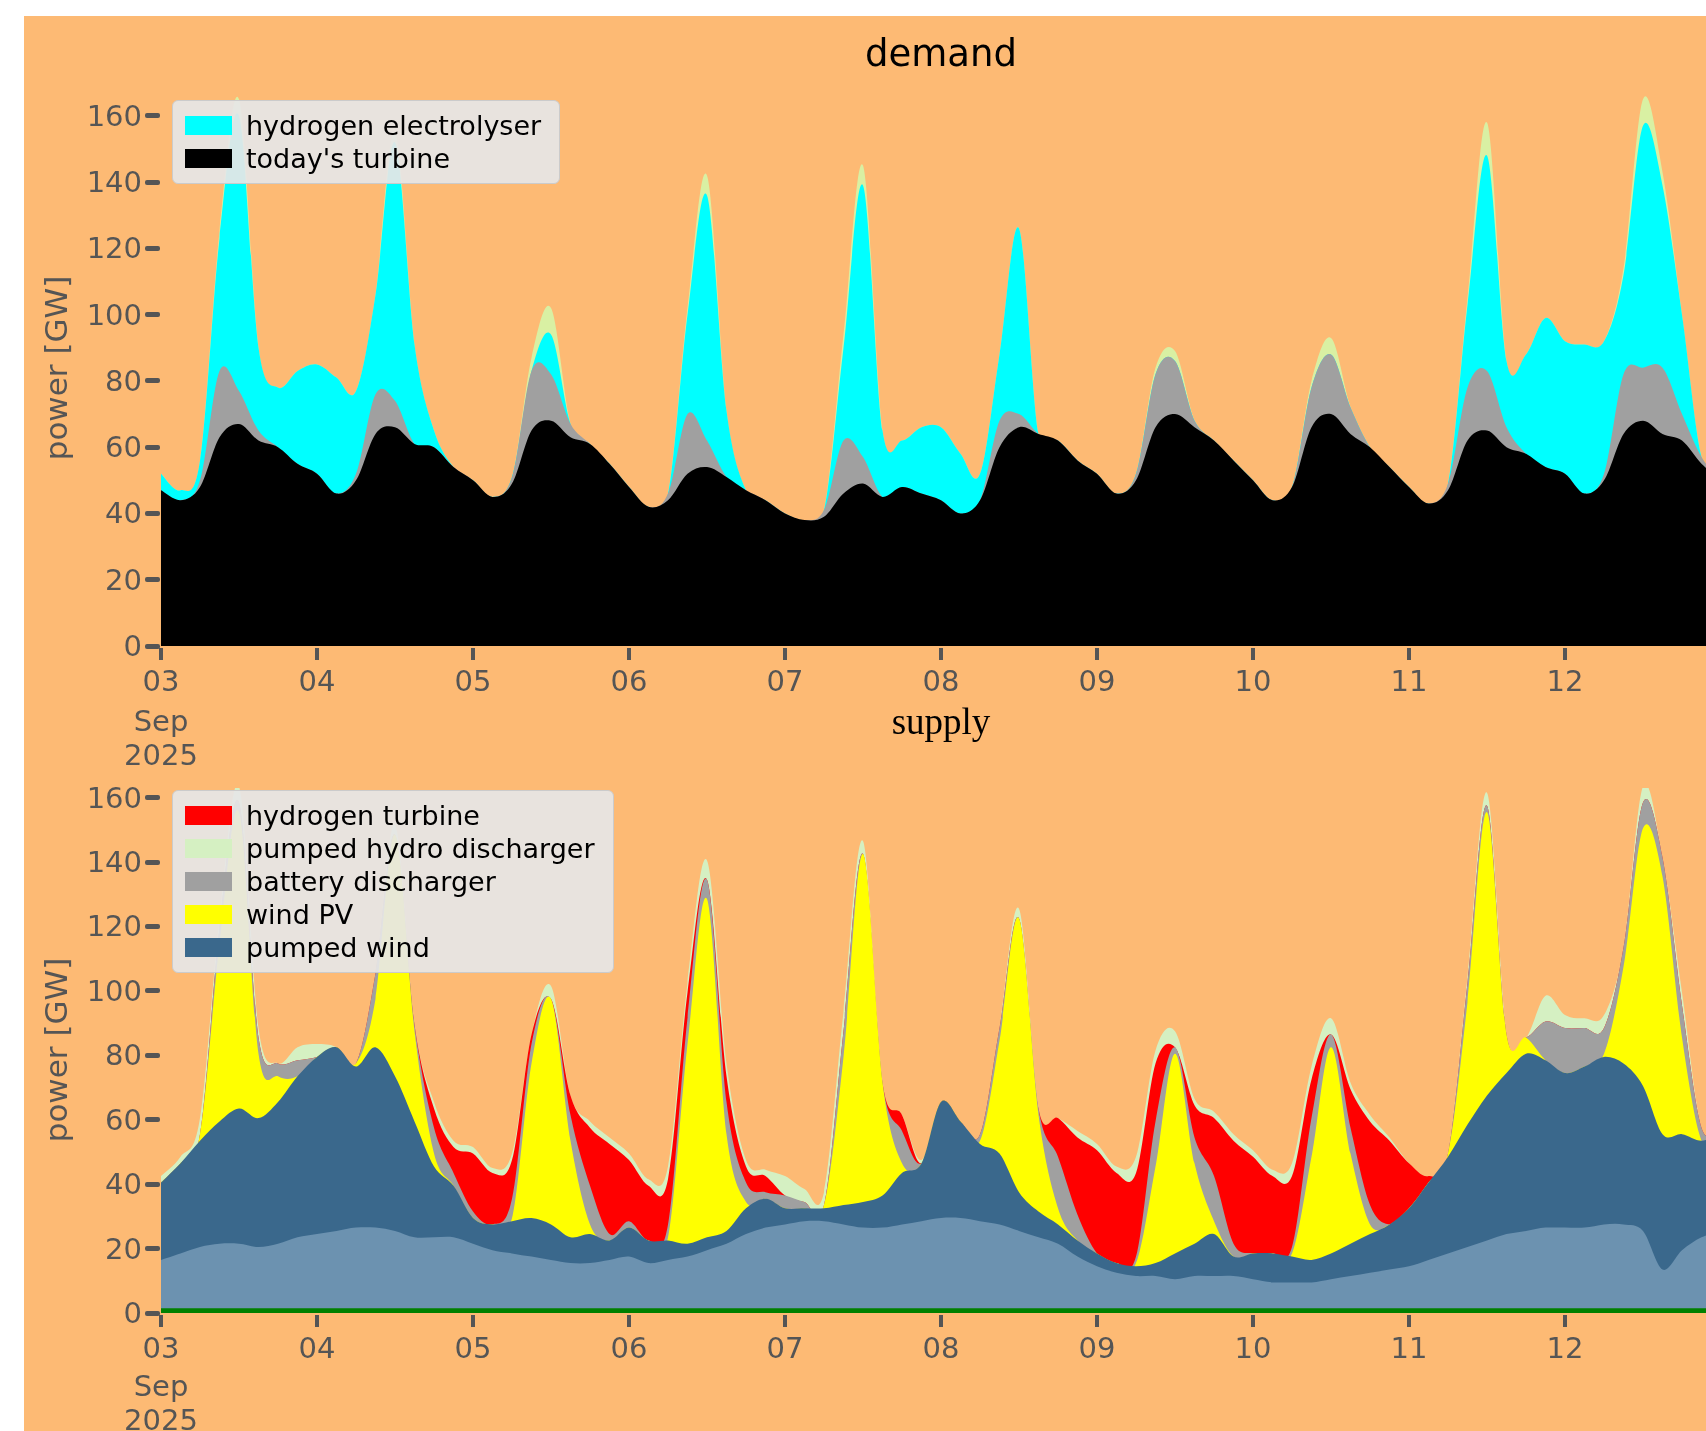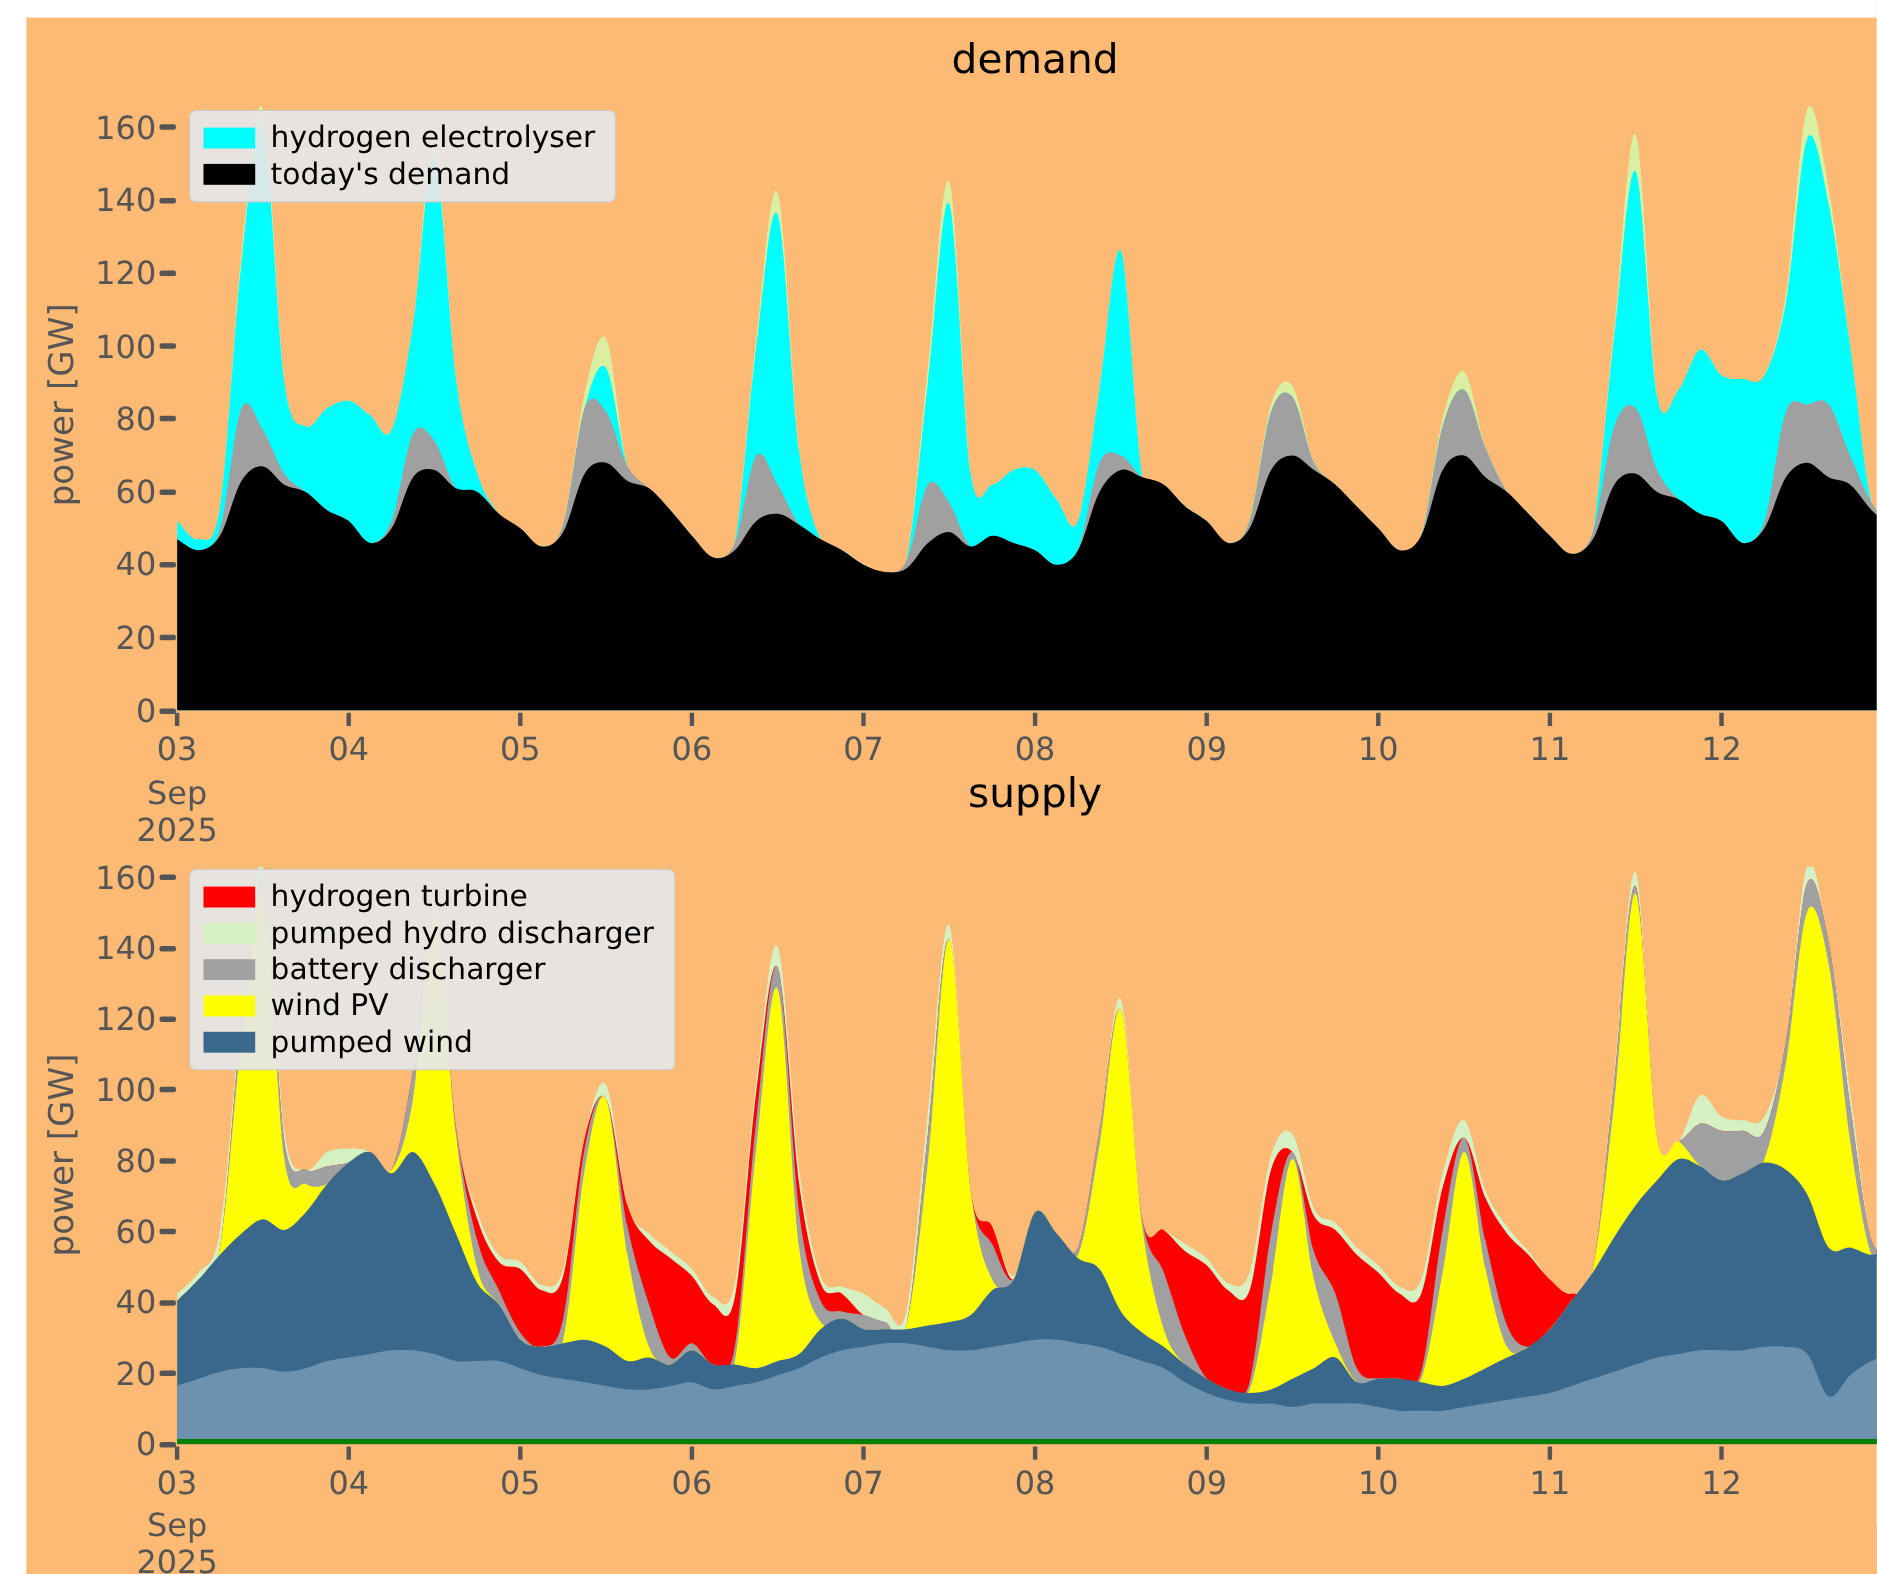--- a/index.html
+++ b/index.html
@@ -79,27 +79,27 @@
       </div>
     <div class="x-sub" style="left:137px;top:688px;">Sep</div>
     <div class="x-sub" style="left:137px;top:722px;">2025</div>
     <div id="legend0" class="legend" style="left:148px;top:84px;">
         <div class="legend-item">
           <div class="legend-swatch" style="background: rgb(0, 255, 255);"></div>
           <div class="legend-label">hydrogen electrolyser</div>
         </div>
         <div class="legend-item">
           <div class="legend-swatch" style="background: rgb(0, 0, 0);"></div>
-          <div class="legend-label">today's demand</div>
+          <div class="legend-label">today's turbine</div>
         </div>
       </div>
   </div>
 
   <div>
-    <div class="chart-title" style="top:684px;">supply</div>
+    <div class="chart-title" style="top:684px;font-family:Liberation Serif, serif;">supply</div>
     <div class="y-axis-label" style="left:32px;top:1034px;">power [GW]</div>
     <svg id="svg1" class="plot" style="left:137px;top:772px;" width="1560" height="525" viewBox="0 0 1560 525">
         <path d="M0.0,388.1C3.3,384.9 13.0,378.5 19.5,368.8C26.0,359.1 32.5,369.9 39.0,330.1C45.5,290.4 52.0,185.7 58.5,130.4C65.0,75.2 71.5,-19.9 78.0,-1.6C84.5,16.6 91.0,193.8 97.5,240.0C104.0,286.1 110.5,272.2 117.0,275.4C123.5,278.6 130.0,262.5 136.5,259.3C143.0,256.1 149.5,256.1 156.0,256.1C162.5,256.1 169.0,256.1 175.5,259.3C182.0,262.5 188.5,287.7 195.0,275.4C201.5,263.0 208.0,224.9 214.5,185.2C221.0,145.5 227.5,28.5 234.0,37.0C240.5,45.6 247.0,190.6 253.5,236.7C260.0,282.9 266.5,294.7 273.0,314.0C279.5,333.4 286.0,345.2 292.5,352.7C299.0,360.2 305.5,354.6 312.0,359.1C318.5,363.7 325.0,379.0 331.5,380.1C338.0,381.1 344.5,387.8 351.0,365.6C357.5,343.3 364.0,274.3 370.5,246.4C377.0,218.5 383.5,187.9 390.0,198.1C396.5,208.3 403.0,285.0 409.5,307.6C416.0,330.1 422.5,326.4 429.0,333.4C435.5,340.3 442.0,344.1 448.5,349.5C455.0,354.8 461.5,358.6 468.0,365.6C474.5,372.5 481.0,389.2 487.5,391.3C494.0,393.5 500.5,411.2 507.0,378.5C513.5,345.7 520.0,245.9 526.5,194.9C533.0,143.9 539.5,59.0 546.0,72.5C552.5,85.9 559.0,225.5 565.5,275.4C572.0,325.3 578.5,354.3 585.0,372.0C591.5,389.7 598.0,379.0 604.5,381.7C611.0,384.4 617.5,384.9 624.0,388.1C630.5,391.3 637.0,398.3 643.5,401.0C650.0,403.7 656.5,433.7 663.0,404.2C669.5,374.7 676.0,282.4 682.5,223.8C689.0,165.3 695.5,41.3 702.0,53.1C708.5,65.0 715.0,249.1 721.5,294.7C728.0,340.3 734.5,314.0 741.0,326.9C747.5,339.8 754.0,374.2 760.5,372.0C767.0,369.9 773.5,320.5 780.0,314.0C786.5,307.6 793.0,328.0 799.5,333.4C806.0,338.7 812.5,361.8 819.0,346.2C825.5,330.7 832.0,277.5 838.5,240.0C845.0,202.4 851.5,107.4 858.0,120.8C864.5,134.2 871.0,285.6 877.5,320.5C884.0,355.4 890.5,326.4 897.0,330.1C903.5,333.9 910.0,338.7 916.5,343.0C923.0,347.3 929.5,350.0 936.0,355.9C942.5,361.8 949.0,376.3 955.5,378.5C962.0,380.6 968.5,388.1 975.0,368.8C981.5,349.5 988.0,283.4 994.5,262.5C1001.0,241.6 1007.5,235.1 1014.0,243.2C1020.5,251.2 1027.0,297.4 1033.5,310.8C1040.0,324.2 1046.5,317.8 1053.0,323.7C1059.5,329.6 1066.0,339.8 1072.5,346.2C1079.0,352.7 1085.5,356.4 1092.0,362.3C1098.5,368.3 1105.0,379.5 1111.5,381.7C1118.0,383.8 1124.5,392.4 1131.0,375.2C1137.5,358.1 1144.0,302.8 1150.5,278.6C1157.0,254.4 1163.5,227.6 1170.0,230.3C1176.5,233.0 1183.0,278.6 1189.5,294.7C1196.0,310.8 1202.5,317.8 1209.0,326.9C1215.5,336.0 1222.0,341.4 1228.5,349.5C1235.0,357.5 1241.5,368.8 1248.0,375.2C1254.5,381.7 1261.0,389.7 1267.5,388.1C1274.0,386.5 1280.5,398.8 1287.0,365.6C1293.5,332.3 1300.0,248.5 1306.5,188.4C1313.0,128.3 1319.5,-4.8 1326.0,4.8C1332.5,14.5 1339.0,205.6 1345.5,246.4C1352.0,287.2 1358.5,256.1 1365.0,249.6C1371.5,243.2 1378.0,211.5 1384.5,207.7C1391.0,204.0 1397.5,223.3 1404.0,227.1C1410.5,230.8 1417.0,230.3 1423.5,230.3C1430.0,230.3 1436.5,238.9 1443.0,227.1C1449.5,215.3 1456.0,197.5 1462.5,159.4C1469.0,121.3 1475.5,13.4 1482.0,-1.6C1488.5,-16.6 1495.0,34.9 1501.5,69.2C1508.0,103.6 1514.5,159.4 1521.0,204.5C1527.5,249.6 1534.0,317.3 1540.5,339.8C1547.0,362.3 1556.8,339.8 1560.0,339.8L1560,525L0,525Z" fill="#d5f0c2"></path>
         <path d="M0.0,394.6C3.3,391.3 13.0,383.3 19.5,375.2C26.0,367.2 32.5,385.4 39.0,346.2C45.5,307.1 52.0,195.4 58.5,140.1C65.0,84.8 71.5,-3.8 78.0,14.5C84.5,32.7 91.0,206.1 97.5,249.6C104.0,293.1 110.5,271.6 117.0,275.4C123.5,279.1 130.0,273.2 136.5,272.2C143.0,271.1 149.5,271.1 156.0,268.9C162.5,266.8 169.0,258.2 175.5,259.3C182.0,260.4 188.5,287.7 195.0,275.4C201.5,263.0 208.0,223.3 214.5,185.2C221.0,147.1 227.5,38.1 234.0,46.7C240.5,55.3 247.0,191.1 253.5,236.7C260.0,282.4 266.5,300.1 273.0,320.5C279.5,340.9 286.0,351.6 292.5,359.1C299.0,366.6 305.5,361.3 312.0,365.6C318.5,369.9 325.0,383.8 331.5,384.9C338.0,386.0 344.5,395.1 351.0,372.0C357.5,348.9 364.0,273.2 370.5,246.4C377.0,219.6 383.5,200.8 390.0,211.0C396.5,221.2 403.0,286.1 409.5,307.6C416.0,329.1 422.5,331.7 429.0,339.8C435.5,347.9 442.0,350.5 448.5,355.9C455.0,361.3 461.5,365.0 468.0,372.0C474.5,379.0 481.0,394.6 487.5,397.8C494.0,401.0 500.5,423.5 507.0,391.3C513.5,359.1 520.0,254.4 526.5,204.5C533.0,154.6 539.5,77.8 546.0,91.8C552.5,105.8 559.0,240.5 565.5,288.3C572.0,336.0 578.5,361.8 585.0,378.5C591.5,395.1 598.0,383.3 604.5,388.1C611.0,392.9 617.5,403.1 624.0,407.4C630.5,411.7 637.0,412.3 643.5,413.9C650.0,415.5 656.5,445.6 663.0,417.1C669.5,388.7 676.0,301.7 682.5,243.2C689.0,184.7 695.5,57.4 702.0,66.0C708.5,74.6 715.0,251.2 721.5,294.7C728.0,338.2 734.5,313.5 741.0,326.9C747.5,340.3 754.0,377.4 760.5,375.2C767.0,373.1 773.5,321.0 780.0,314.0C786.5,307.1 793.0,328.0 799.5,333.4C806.0,338.7 812.5,361.8 819.0,346.2C825.5,330.7 832.0,275.9 838.5,240.0C845.0,204.0 851.5,117.0 858.0,130.4C864.5,143.9 871.0,287.2 877.5,320.5C884.0,353.8 890.5,325.3 897.0,330.1C903.5,335.0 910.0,344.1 916.5,349.5C923.0,354.8 929.5,356.4 936.0,362.3C942.5,368.3 949.0,381.1 955.5,384.9C962.0,388.7 968.5,403.1 975.0,384.9C981.5,366.6 988.0,296.3 994.5,275.4C1001.0,254.4 1007.5,252.3 1014.0,259.3C1020.5,266.3 1027.0,305.4 1033.5,317.3C1040.0,329.1 1046.5,324.2 1053.0,330.1C1059.5,336.0 1066.0,346.2 1072.5,352.7C1079.0,359.1 1085.5,362.9 1092.0,368.8C1098.5,374.7 1105.0,384.9 1111.5,388.1C1118.0,391.3 1124.5,404.2 1131.0,388.1C1137.5,372.0 1144.0,315.1 1150.5,291.5C1157.0,267.9 1163.5,244.8 1170.0,246.4C1176.5,248.0 1183.0,286.7 1189.5,301.2C1196.0,315.6 1202.5,324.8 1209.0,333.4C1215.5,341.9 1222.0,345.7 1228.5,352.7C1235.0,359.7 1241.5,369.3 1248.0,375.2C1254.5,381.1 1261.0,389.7 1267.5,388.1C1274.0,386.5 1280.5,397.8 1287.0,365.6C1293.5,333.4 1300.0,252.8 1306.5,194.9C1313.0,136.9 1319.5,9.1 1326.0,17.7C1332.5,26.3 1339.0,207.7 1345.5,246.4C1352.0,285.0 1358.5,251.8 1365.0,249.6C1371.5,247.5 1378.0,235.1 1384.5,233.5C1391.0,231.9 1397.5,238.9 1404.0,240.0C1410.5,241.0 1417.0,240.0 1423.5,240.0C1430.0,240.0 1436.5,253.4 1443.0,240.0C1449.5,226.5 1456.0,197.0 1462.5,159.4C1469.0,121.9 1475.5,29.5 1482.0,14.5C1488.5,-0.5 1495.0,35.4 1501.5,69.2C1508.0,103.1 1514.5,172.3 1521.0,217.4C1527.5,262.5 1534.0,319.4 1540.5,339.8C1547.0,360.2 1556.8,339.8 1560.0,339.8L1560,525L0,525Z" fill="#ff0000"></path>
         <path d="M0.0,394.6C3.3,391.3 13.0,383.3 19.5,375.2C26.0,367.2 32.5,385.4 39.0,346.2C45.5,307.1 52.0,195.4 58.5,140.1C65.0,84.8 71.5,-3.8 78.0,14.5C84.5,32.7 91.0,206.1 97.5,249.6C104.0,293.1 110.5,271.6 117.0,275.4C123.5,279.1 130.0,273.2 136.5,272.2C143.0,271.1 149.5,271.1 156.0,268.9C162.5,266.8 169.0,258.2 175.5,259.3C182.0,260.4 188.5,287.7 195.0,275.4C201.5,263.0 208.0,223.3 214.5,185.2C221.0,147.1 227.5,38.1 234.0,46.7C240.5,55.3 247.0,187.9 253.5,236.7C260.0,285.6 266.5,315.1 273.0,339.8C279.5,364.5 286.0,370.9 292.5,384.9C299.0,398.8 305.5,415.0 312.0,423.5C318.5,432.1 325.0,438.6 331.5,436.4C338.0,434.3 344.5,440.7 351.0,410.7C357.5,380.6 364.0,289.3 370.5,256.1C377.0,222.8 383.5,199.2 390.0,211.0C396.5,222.8 403.0,295.8 409.5,326.9C416.0,358.1 422.5,377.9 429.0,397.8C435.5,417.6 442.0,440.2 448.5,446.1C455.0,452.0 461.5,432.1 468.0,433.2C474.5,434.3 481.0,452.0 487.5,452.5C494.0,453.1 500.5,473.5 507.0,436.4C513.5,399.4 520.0,287.7 526.5,230.3C533.0,172.9 539.5,77.8 546.0,91.8C552.5,105.8 559.0,263.6 565.5,314.0C572.0,364.5 578.5,379.5 585.0,394.6C591.5,409.6 598.0,402.1 604.5,404.2C611.0,406.4 617.5,405.8 624.0,407.4C630.5,409.0 637.0,412.3 643.5,413.9C650.0,415.5 656.5,445.6 663.0,417.1C669.5,388.7 676.0,301.7 682.5,243.2C689.0,184.7 695.5,57.4 702.0,66.0C708.5,74.6 715.0,248.5 721.5,294.7C728.0,340.9 734.5,329.6 741.0,343.0C747.5,356.4 754.0,380.1 760.5,375.2C767.0,370.4 773.5,321.0 780.0,314.0C786.5,307.1 793.0,328.0 799.5,333.4C806.0,338.7 812.5,361.8 819.0,346.2C825.5,330.7 832.0,275.9 838.5,240.0C845.0,204.0 851.5,117.0 858.0,130.4C864.5,143.9 871.0,280.8 877.5,320.5C884.0,360.2 890.5,351.1 897.0,368.8C903.5,386.5 910.0,410.7 916.5,426.8C923.0,442.9 929.5,457.4 936.0,465.4C942.5,473.5 949.0,474.5 955.5,475.1C962.0,475.6 968.5,492.3 975.0,468.6C981.5,445.0 988.0,368.3 994.5,333.4C1001.0,298.5 1007.5,256.6 1014.0,259.3C1020.5,262.0 1027.0,328.0 1033.5,349.5C1040.0,370.9 1046.5,370.4 1053.0,388.1C1059.5,405.8 1066.0,442.9 1072.5,455.8C1079.0,468.6 1085.5,463.8 1092.0,465.4C1098.5,467.0 1105.0,466.5 1111.5,465.4C1118.0,464.3 1124.5,481.5 1131.0,459.0C1137.5,436.4 1144.0,365.6 1150.5,330.1C1157.0,294.7 1163.5,244.8 1170.0,246.4C1176.5,248.0 1183.0,311.3 1189.5,339.8C1196.0,368.3 1202.5,401.0 1209.0,417.1C1215.5,433.2 1222.0,435.9 1228.5,436.4C1235.0,437.0 1241.5,427.3 1248.0,420.3C1254.5,413.3 1261.0,403.7 1267.5,394.6C1274.0,385.4 1280.5,398.8 1287.0,365.6C1293.5,332.3 1300.0,252.8 1306.5,194.9C1313.0,136.9 1319.5,9.1 1326.0,17.7C1332.5,26.3 1339.0,207.7 1345.5,246.4C1352.0,285.0 1358.5,251.8 1365.0,249.6C1371.5,247.5 1378.0,235.1 1384.5,233.5C1391.0,231.9 1397.5,238.9 1404.0,240.0C1410.5,241.0 1417.0,240.0 1423.5,240.0C1430.0,240.0 1436.5,253.4 1443.0,240.0C1449.5,226.5 1456.0,197.0 1462.5,159.4C1469.0,121.9 1475.5,29.5 1482.0,14.5C1488.5,-0.5 1495.0,35.4 1501.5,69.2C1508.0,103.1 1514.5,172.3 1521.0,217.4C1527.5,262.5 1534.0,319.4 1540.5,339.8C1547.0,360.2 1556.8,339.8 1560.0,339.8L1560,525L0,525Z" fill="#a0a0a0"></path>
         <path d="M0.0,394.6C3.3,391.3 13.0,383.3 19.5,375.2C26.0,367.2 32.5,382.7 39.0,346.2C45.5,309.7 52.0,209.9 58.5,156.2C65.0,102.5 71.5,5.9 78.0,24.2C84.5,42.4 91.0,221.7 97.5,265.7C104.0,309.7 110.5,284.5 117.0,288.3C123.5,292.0 130.0,291.5 136.5,288.3C143.0,285.0 149.5,273.8 156.0,268.9C162.5,264.1 169.0,258.2 175.5,259.3C182.0,260.4 188.5,283.4 195.0,275.4C201.5,267.3 208.0,249.1 214.5,211.0C221.0,172.9 227.5,41.3 234.0,46.7C240.5,52.1 247.0,190.0 253.5,243.2C260.0,296.3 266.5,339.8 273.0,365.6C279.5,391.3 286.0,387.0 292.5,397.8C299.0,408.5 305.5,423.5 312.0,430.0C318.5,436.4 325.0,436.4 331.5,436.4C338.0,436.4 344.5,456.8 351.0,430.0C357.5,403.1 364.0,311.9 370.5,275.4C377.0,238.9 383.5,198.1 390.0,211.0C396.5,223.8 403.0,315.1 409.5,352.7C416.0,390.3 422.5,419.8 429.0,436.4C435.5,453.1 442.0,452.0 448.5,452.5C455.0,453.1 461.5,439.6 468.0,439.6C474.5,439.6 481.0,450.9 487.5,452.5C494.0,454.1 500.5,482.1 507.0,449.3C513.5,416.6 520.0,312.4 526.5,256.1C533.0,199.7 539.5,96.1 546.0,111.1C552.5,126.2 559.0,295.8 565.5,346.2C572.0,396.7 578.5,403.1 585.0,413.9C591.5,424.6 598.0,409.6 604.5,410.7C611.0,411.7 617.5,418.7 624.0,420.3C630.5,421.9 637.0,420.9 643.5,420.3C650.0,419.8 656.5,442.3 663.0,417.1C669.5,391.9 676.0,327.5 682.5,268.9C689.0,210.4 695.5,61.7 702.0,66.0C708.5,70.3 715.0,243.2 721.5,294.7C728.0,346.2 734.5,361.8 741.0,375.2C747.5,388.7 754.0,385.4 760.5,375.2C767.0,365.0 773.5,321.0 780.0,314.0C786.5,307.1 793.0,326.9 799.5,333.4C806.0,339.8 812.5,366.1 819.0,352.7C825.5,339.3 832.0,289.9 838.5,252.8C845.0,215.8 851.5,118.1 858.0,130.4C864.5,142.8 871.0,278.6 877.5,326.9C884.0,375.2 890.5,399.4 897.0,420.3C903.5,441.3 910.0,445.0 916.5,452.5C923.0,460.0 929.5,461.7 936.0,465.4C942.5,469.2 949.0,473.5 955.5,475.1C962.0,476.7 968.5,491.2 975.0,475.1C981.5,459.0 988.0,413.3 994.5,378.5C1001.0,343.6 1007.5,266.3 1014.0,265.7C1020.5,265.2 1027.0,347.3 1033.5,375.2C1040.0,403.1 1046.5,417.6 1053.0,433.2C1059.5,448.8 1066.0,463.3 1072.5,468.6C1079.0,474.0 1085.5,466.0 1092.0,465.4C1098.5,464.9 1105.0,465.4 1111.5,465.4C1118.0,465.4 1124.5,481.5 1131.0,465.4C1137.5,449.3 1144.0,403.1 1150.5,368.8C1157.0,334.4 1163.5,259.8 1170.0,259.3C1176.5,258.7 1183.0,336.0 1189.5,365.6C1196.0,395.1 1202.5,424.6 1209.0,436.4C1215.5,448.2 1222.0,439.1 1228.5,436.4C1235.0,433.7 1241.5,427.3 1248.0,420.3C1254.5,413.3 1261.0,403.7 1267.5,394.6C1274.0,385.4 1280.5,395.6 1287.0,365.6C1293.5,335.5 1300.0,271.1 1306.5,214.2C1313.0,157.3 1319.5,18.8 1326.0,24.2C1332.5,29.5 1339.0,208.8 1345.5,246.4C1352.0,284.0 1358.5,245.3 1365.0,249.6C1371.5,253.9 1378.0,266.3 1384.5,272.2C1391.0,278.1 1397.5,284.0 1404.0,285.0C1410.5,286.1 1417.0,281.8 1423.5,278.6C1430.0,275.4 1436.5,282.4 1443.0,265.7C1449.5,249.1 1456.0,216.3 1462.5,178.8C1469.0,141.2 1475.5,55.3 1482.0,40.3C1488.5,25.2 1495.0,53.7 1501.5,88.6C1508.0,123.5 1514.5,205.6 1521.0,249.6C1527.5,293.6 1534.0,336.6 1540.5,352.7C1547.0,368.8 1556.8,347.3 1560.0,346.2L1560,525L0,525Z" fill="#ffff00"></path>
         <path d="M0.0,394.6C3.3,391.3 13.0,382.2 19.5,375.2C26.0,368.3 32.5,359.7 39.0,352.7C45.5,345.7 52.0,338.7 58.5,333.4C65.0,328.0 71.5,321.0 78.0,320.5C84.5,319.9 91.0,331.2 97.5,330.1C104.0,329.1 110.5,321.0 117.0,314.0C123.5,307.1 130.0,295.8 136.5,288.3C143.0,280.8 149.5,273.8 156.0,268.9C162.5,264.1 169.0,257.7 175.5,259.3C182.0,260.9 188.5,278.6 195.0,278.6C201.5,278.6 208.0,257.7 214.5,259.3C221.0,260.9 227.5,275.9 234.0,288.3C240.5,300.6 247.0,318.3 253.5,333.4C260.0,348.4 266.5,367.7 273.0,378.5C279.5,389.2 286.0,389.2 292.5,397.8C299.0,406.4 305.5,423.5 312.0,430.0C318.5,436.4 325.0,435.9 331.5,436.4C338.0,437.0 344.5,434.3 351.0,433.2C357.5,432.1 364.0,429.4 370.5,430.0C377.0,430.5 383.5,433.2 390.0,436.4C396.5,439.6 403.0,447.7 409.5,449.3C416.0,450.9 422.5,445.6 429.0,446.1C435.5,446.6 442.0,453.6 448.5,452.5C455.0,451.5 461.5,439.6 468.0,439.6C474.5,439.6 481.0,450.4 487.5,452.5C494.0,454.7 500.5,452.0 507.0,452.5C513.5,453.1 520.0,456.3 526.5,455.8C533.0,455.2 539.5,451.5 546.0,449.3C552.5,447.2 559.0,447.7 565.5,442.9C572.0,438.0 578.5,425.7 585.0,420.3C591.5,415.0 598.0,410.7 604.5,410.7C611.0,410.7 617.5,418.7 624.0,420.3C630.5,421.9 637.0,420.3 643.5,420.3C650.0,420.3 656.5,420.9 663.0,420.3C669.5,419.8 676.0,418.2 682.5,417.1C689.0,416.0 695.5,415.5 702.0,413.9C708.5,412.3 715.0,412.3 721.5,407.4C728.0,402.6 734.5,390.3 741.0,384.9C747.5,379.5 754.0,387.0 760.5,375.2C767.0,363.4 773.5,321.0 780.0,314.0C786.5,307.1 793.0,326.4 799.5,333.4C806.0,340.3 812.5,350.5 819.0,355.9C825.5,361.3 832.0,357.5 838.5,365.6C845.0,373.6 851.5,394.6 858.0,404.2C864.5,413.9 871.0,418.2 877.5,423.5C884.0,428.9 890.5,431.6 897.0,436.4C903.5,441.3 910.0,447.7 916.5,452.5C923.0,457.4 929.5,461.7 936.0,465.4C942.5,469.2 949.0,472.9 955.5,475.1C962.0,477.2 968.5,478.3 975.0,478.3C981.5,478.3 988.0,477.2 994.5,475.1C1001.0,472.9 1007.5,468.6 1014.0,465.4C1020.5,462.2 1027.0,459.0 1033.5,455.8C1040.0,452.5 1046.5,443.9 1053.0,446.1C1059.5,448.2 1066.0,465.4 1072.5,468.6C1079.0,471.9 1085.5,466.0 1092.0,465.4C1098.5,464.9 1105.0,464.9 1111.5,465.4C1118.0,466.0 1124.5,467.6 1131.0,468.6C1137.5,469.7 1144.0,472.4 1150.5,471.9C1157.0,471.3 1163.5,468.1 1170.0,465.4C1176.5,462.7 1183.0,459.0 1189.5,455.8C1196.0,452.5 1202.5,449.3 1209.0,446.1C1215.5,442.9 1222.0,440.7 1228.5,436.4C1235.0,432.1 1241.5,427.3 1248.0,420.3C1254.5,413.3 1261.0,403.1 1267.5,394.6C1274.0,386.0 1280.5,378.5 1287.0,368.8C1293.5,359.1 1300.0,346.8 1306.5,336.6C1313.0,326.4 1319.5,316.2 1326.0,307.6C1332.5,299.0 1339.0,292.0 1345.5,285.0C1352.0,278.1 1358.5,267.9 1365.0,265.7C1371.5,263.6 1378.0,268.9 1384.5,272.2C1391.0,275.4 1397.5,284.0 1404.0,285.0C1410.5,286.1 1417.0,281.3 1423.5,278.6C1430.0,275.9 1436.5,269.5 1443.0,268.9C1449.5,268.4 1456.0,270.6 1462.5,275.4C1469.0,280.2 1475.5,286.1 1482.0,297.9C1488.5,309.7 1495.0,338.2 1501.5,346.2C1508.0,354.3 1514.5,345.2 1521.0,346.2C1527.5,347.3 1534.0,352.7 1540.5,352.7C1547.0,352.7 1556.8,347.3 1560.0,346.2L1560,525L0,525Z" fill="#3a688c"></path>
         <path d="M0.0,471.9C3.3,470.8 13.0,467.6 19.5,465.4C26.0,463.3 32.5,460.6 39.0,459.0C45.5,457.4 52.0,456.3 58.5,455.8C65.0,455.2 71.5,455.2 78.0,455.8C84.5,456.3 91.0,459.0 97.5,459.0C104.0,459.0 110.5,457.4 117.0,455.8C123.5,454.1 130.0,450.9 136.5,449.3C143.0,447.7 149.5,447.2 156.0,446.1C162.5,445.0 169.0,443.9 175.5,442.9C182.0,441.8 188.5,440.2 195.0,439.6C201.5,439.1 208.0,439.1 214.5,439.6C221.0,440.2 227.5,441.3 234.0,442.9C240.5,444.5 247.0,448.2 253.5,449.3C260.0,450.4 266.5,449.3 273.0,449.3C279.5,449.3 286.0,448.2 292.5,449.3C299.0,450.4 305.5,453.6 312.0,455.8C318.5,457.9 325.0,460.6 331.5,462.2C338.0,463.8 344.5,464.3 351.0,465.4C357.5,466.5 364.0,467.6 370.5,468.6C377.0,469.7 383.5,470.8 390.0,471.9C396.5,472.9 403.0,474.5 409.5,475.1C416.0,475.6 422.5,475.6 429.0,475.1C435.5,474.5 442.0,472.9 448.5,471.9C455.0,470.8 461.5,468.1 468.0,468.6C474.5,469.2 481.0,474.5 487.5,475.1C494.0,475.6 500.5,472.9 507.0,471.9C513.5,470.8 520.0,470.2 526.5,468.6C533.0,467.0 539.5,464.3 546.0,462.2C552.5,460.0 559.0,458.4 565.5,455.8C572.0,453.1 578.5,448.8 585.0,446.1C591.5,443.4 598.0,441.3 604.5,439.6C611.0,438.0 617.5,437.5 624.0,436.4C630.5,435.4 637.0,433.7 643.5,433.2C650.0,432.7 656.5,432.7 663.0,433.2C669.5,433.7 676.0,435.4 682.5,436.4C689.0,437.5 695.5,439.1 702.0,439.6C708.5,440.2 715.0,440.2 721.5,439.6C728.0,439.1 734.5,437.5 741.0,436.4C747.5,435.4 754.0,434.3 760.5,433.2C767.0,432.1 773.5,430.5 780.0,430.0C786.5,429.4 793.0,429.4 799.5,430.0C806.0,430.5 812.5,432.1 819.0,433.2C825.5,434.3 832.0,434.8 838.5,436.4C845.0,438.0 851.5,440.7 858.0,442.9C864.5,445.0 871.0,447.2 877.5,449.3C884.0,451.5 890.5,452.5 897.0,455.8C903.5,459.0 910.0,464.9 916.5,468.6C923.0,472.4 929.5,475.6 936.0,478.3C942.5,481.0 949.0,483.1 955.5,484.7C962.0,486.3 968.5,487.4 975.0,488.0C981.5,488.5 988.0,487.4 994.5,488.0C1001.0,488.5 1007.5,491.2 1014.0,491.2C1020.5,491.2 1027.0,488.5 1033.5,488.0C1040.0,487.4 1046.5,488.0 1053.0,488.0C1059.5,488.0 1066.0,487.4 1072.5,488.0C1079.0,488.5 1085.5,490.1 1092.0,491.2C1098.5,492.3 1105.0,493.9 1111.5,494.4C1118.0,494.9 1124.5,494.4 1131.0,494.4C1137.5,494.4 1144.0,494.9 1150.5,494.4C1157.0,493.9 1163.5,492.3 1170.0,491.2C1176.5,490.1 1183.0,489.0 1189.5,488.0C1196.0,486.9 1202.5,485.8 1209.0,484.7C1215.5,483.7 1222.0,482.6 1228.5,481.5C1235.0,480.4 1241.5,479.9 1248.0,478.3C1254.5,476.7 1261.0,474.0 1267.5,471.9C1274.0,469.7 1280.5,467.6 1287.0,465.4C1293.5,463.3 1300.0,461.1 1306.5,459.0C1313.0,456.8 1319.5,454.7 1326.0,452.5C1332.5,450.4 1339.0,447.7 1345.5,446.1C1352.0,444.5 1358.5,443.9 1365.0,442.9C1371.5,441.8 1378.0,440.2 1384.5,439.6C1391.0,439.1 1397.5,439.6 1404.0,439.6C1410.5,439.6 1417.0,440.2 1423.5,439.6C1430.0,439.1 1436.5,437.0 1443.0,436.4C1449.5,435.9 1456.0,435.4 1462.5,436.4C1469.0,437.5 1475.5,435.4 1482.0,442.9C1488.5,450.4 1495.0,478.3 1501.5,481.5C1508.0,484.7 1514.5,467.6 1521.0,462.2C1527.5,456.8 1534.0,452.5 1540.5,449.3C1547.0,446.1 1556.8,443.9 1560.0,442.9L1560,525L0,525Z" fill="#6c92b0"></path>
         <path d="M0.0,520.2C3.3,520.2 13.0,520.2 19.5,520.2C26.0,520.2 32.5,520.2 39.0,520.2C45.5,520.2 52.0,520.2 58.5,520.2C65.0,520.2 71.5,520.2 78.0,520.2C84.5,520.2 91.0,520.2 97.5,520.2C104.0,520.2 110.5,520.2 117.0,520.2C123.5,520.2 130.0,520.2 136.5,520.2C143.0,520.2 149.5,520.2 156.0,520.2C162.5,520.2 169.0,520.2 175.5,520.2C182.0,520.2 188.5,520.2 195.0,520.2C201.5,520.2 208.0,520.2 214.5,520.2C221.0,520.2 227.5,520.2 234.0,520.2C240.5,520.2 247.0,520.2 253.5,520.2C260.0,520.2 266.5,520.2 273.0,520.2C279.5,520.2 286.0,520.2 292.5,520.2C299.0,520.2 305.5,520.2 312.0,520.2C318.5,520.2 325.0,520.2 331.5,520.2C338.0,520.2 344.5,520.2 351.0,520.2C357.5,520.2 364.0,520.2 370.5,520.2C377.0,520.2 383.5,520.2 390.0,520.2C396.5,520.2 403.0,520.2 409.5,520.2C416.0,520.2 422.5,520.2 429.0,520.2C435.5,520.2 442.0,520.2 448.5,520.2C455.0,520.2 461.5,520.2 468.0,520.2C474.5,520.2 481.0,520.2 487.5,520.2C494.0,520.2 500.5,520.2 507.0,520.2C513.5,520.2 520.0,520.2 526.5,520.2C533.0,520.2 539.5,520.2 546.0,520.2C552.5,520.2 559.0,520.2 565.5,520.2C572.0,520.2 578.5,520.2 585.0,520.2C591.5,520.2 598.0,520.2 604.5,520.2C611.0,520.2 617.5,520.2 624.0,520.2C630.5,520.2 637.0,520.2 643.5,520.2C650.0,520.2 656.5,520.2 663.0,520.2C669.5,520.2 676.0,520.2 682.5,520.2C689.0,520.2 695.5,520.2 702.0,520.2C708.5,520.2 715.0,520.2 721.5,520.2C728.0,520.2 734.5,520.2 741.0,520.2C747.5,520.2 754.0,520.2 760.5,520.2C767.0,520.2 773.5,520.2 780.0,520.2C786.5,520.2 793.0,520.2 799.5,520.2C806.0,520.2 812.5,520.2 819.0,520.2C825.5,520.2 832.0,520.2 838.5,520.2C845.0,520.2 851.5,520.2 858.0,520.2C864.5,520.2 871.0,520.2 877.5,520.2C884.0,520.2 890.5,520.2 897.0,520.2C903.5,520.2 910.0,520.2 916.5,520.2C923.0,520.2 929.5,520.2 936.0,520.2C942.5,520.2 949.0,520.2 955.5,520.2C962.0,520.2 968.5,520.2 975.0,520.2C981.5,520.2 988.0,520.2 994.5,520.2C1001.0,520.2 1007.5,520.2 1014.0,520.2C1020.5,520.2 1027.0,520.2 1033.5,520.2C1040.0,520.2 1046.5,520.2 1053.0,520.2C1059.5,520.2 1066.0,520.2 1072.5,520.2C1079.0,520.2 1085.5,520.2 1092.0,520.2C1098.5,520.2 1105.0,520.2 1111.5,520.2C1118.0,520.2 1124.5,520.2 1131.0,520.2C1137.5,520.2 1144.0,520.2 1150.5,520.2C1157.0,520.2 1163.5,520.2 1170.0,520.2C1176.5,520.2 1183.0,520.2 1189.5,520.2C1196.0,520.2 1202.5,520.2 1209.0,520.2C1215.5,520.2 1222.0,520.2 1228.5,520.2C1235.0,520.2 1241.5,520.2 1248.0,520.2C1254.5,520.2 1261.0,520.2 1267.5,520.2C1274.0,520.2 1280.5,520.2 1287.0,520.2C1293.5,520.2 1300.0,520.2 1306.5,520.2C1313.0,520.2 1319.5,520.2 1326.0,520.2C1332.5,520.2 1339.0,520.2 1345.5,520.2C1352.0,520.2 1358.5,520.2 1365.0,520.2C1371.5,520.2 1378.0,520.2 1384.5,520.2C1391.0,520.2 1397.5,520.2 1404.0,520.2C1410.5,520.2 1417.0,520.2 1423.5,520.2C1430.0,520.2 1436.5,520.2 1443.0,520.2C1449.5,520.2 1456.0,520.2 1462.5,520.2C1469.0,520.2 1475.5,520.2 1482.0,520.2C1488.5,520.2 1495.0,520.2 1501.5,520.2C1508.0,520.2 1514.5,520.2 1521.0,520.2C1527.5,520.2 1534.0,520.2 1540.5,520.2C1547.0,520.2 1556.8,520.2 1560.0,520.2L1560,525L0,525Z" fill="#008000"></path>
       </svg>

